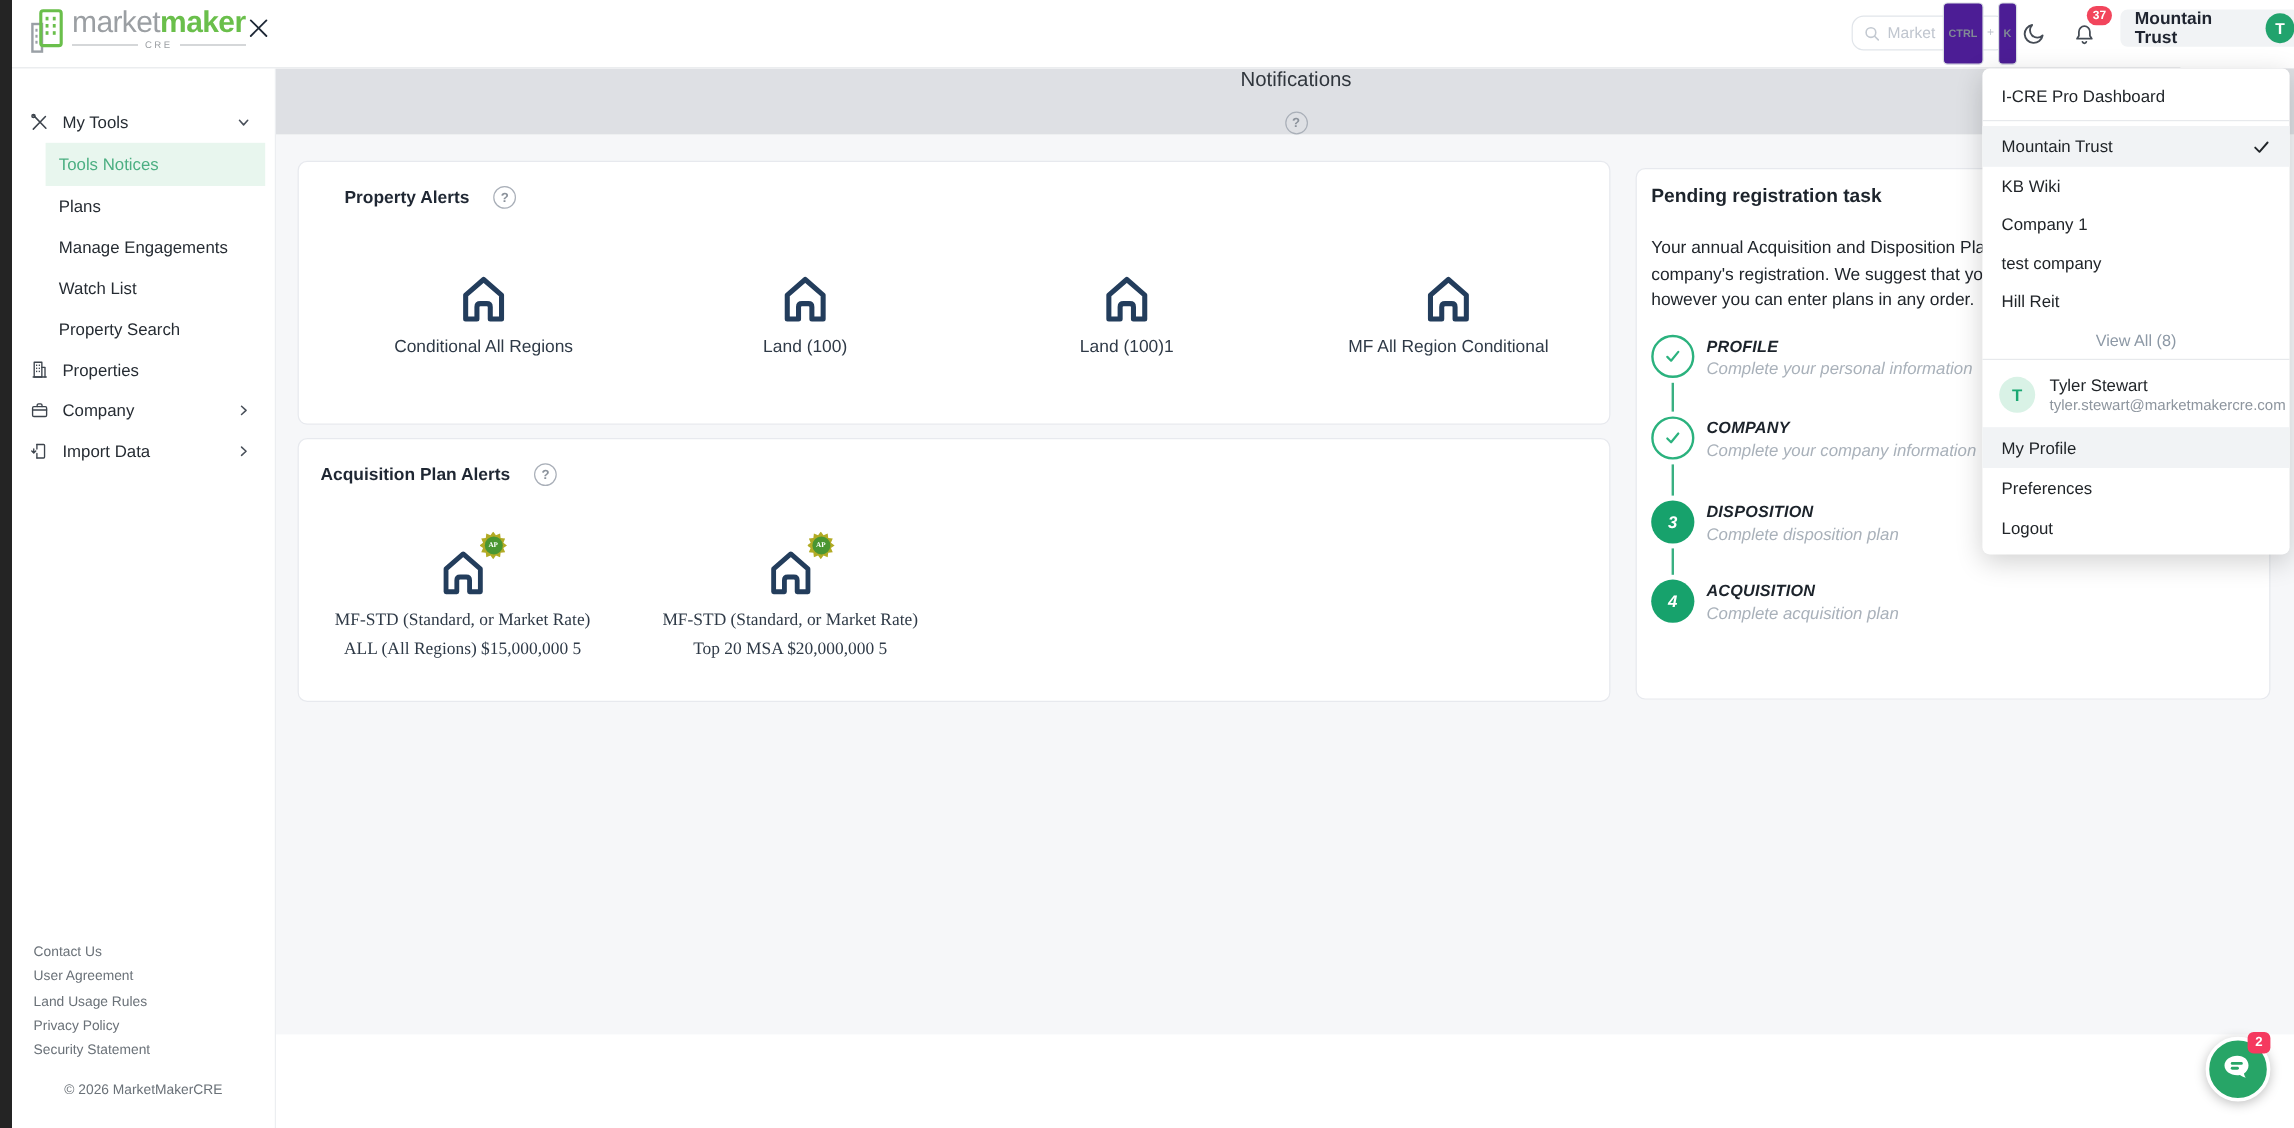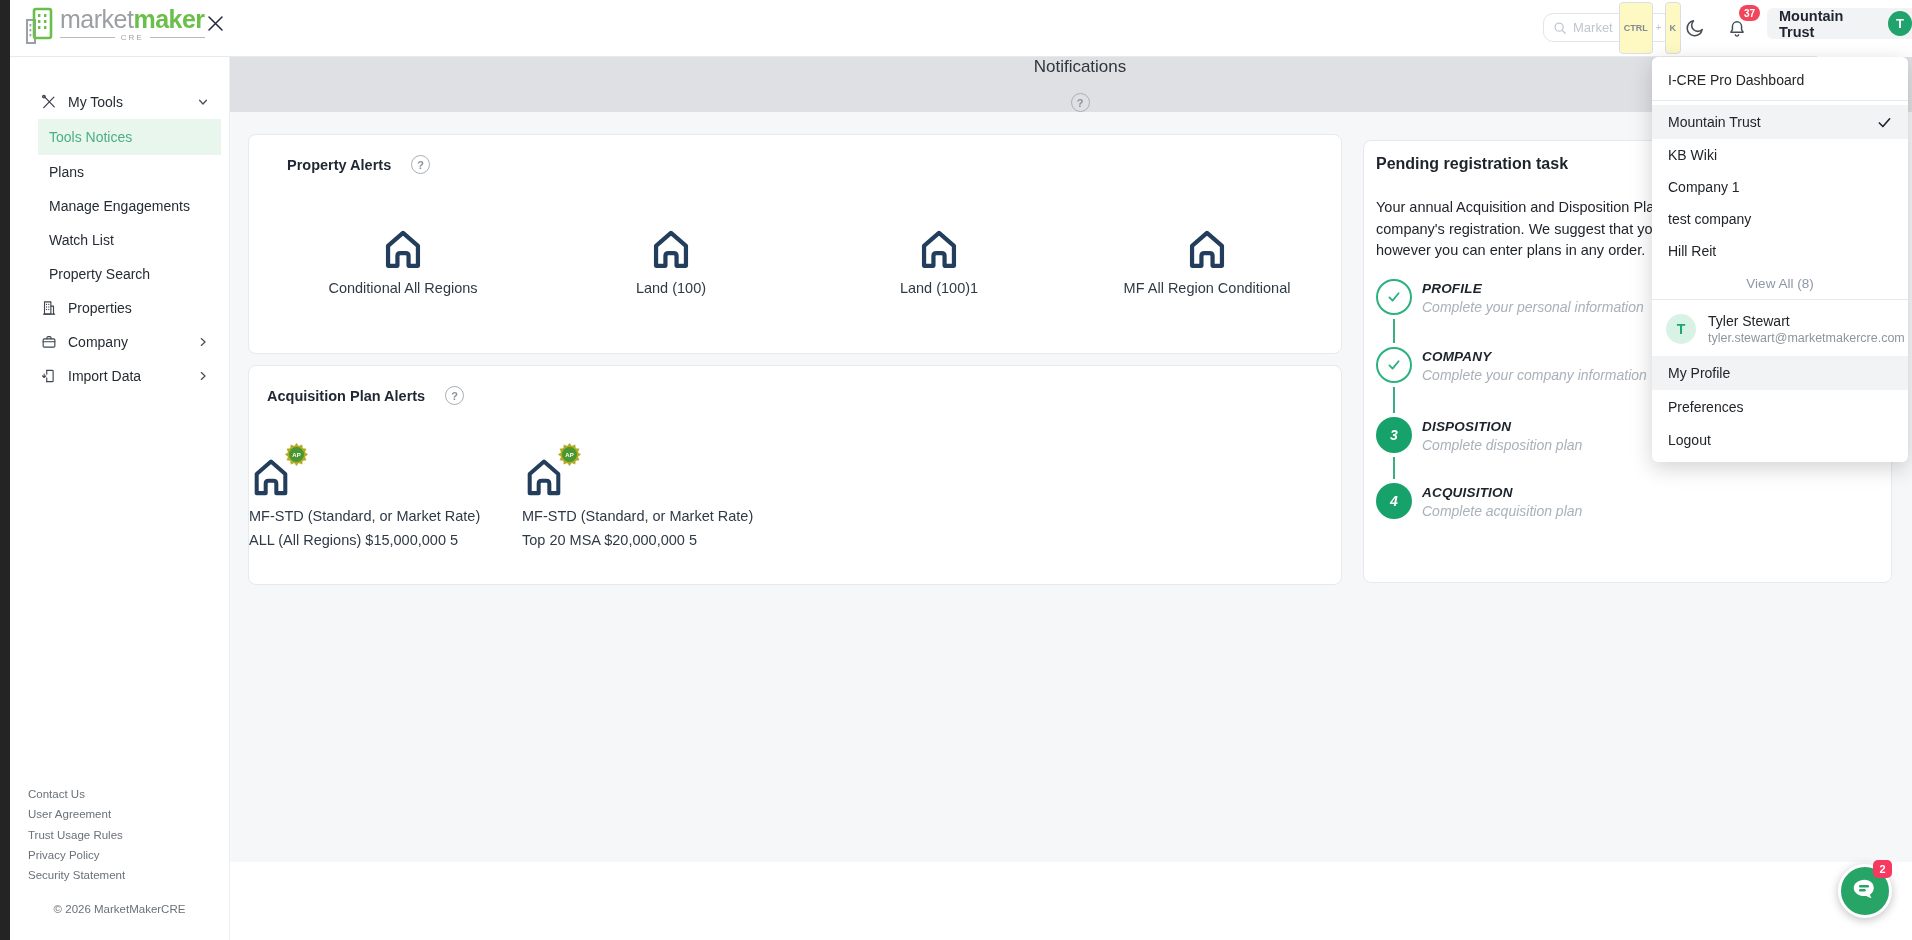--- a/index.html
+++ b/index.html
@@ -23,37 +23,37 @@
   .logo-line1 { font-size:25px; letter-spacing:-0.5px; line-height:26px; }
   .logo-market { color:#9b9fa3; font-weight:400; }
   .logo-maker { color:#6abf4b; font-weight:700; }
   .logo-sub { display:flex; align-items:center; gap:6px; margin-top:1px; }
   .logo-sub .rule { height:1px; background:#b9bdc1; flex:1; }
   .logo-cre { font-size:8px; letter-spacing:2px; color:#9b9fa3; }
   .close-x { position:absolute; left:194px; top:12px; width:22px; height:22px; display:flex; align-items:center; justify-content:center; cursor:pointer; }
 
   .searchbox { position:absolute; left:1533px; top:13px; width:130px; height:29px; border:1px solid #e1e5ea; border-radius:10px; background:#fff; display:flex; align-items:center; padding:0 7px 0 9px; gap:6px; }
   .search-ph { font-size:13px; color:#c0c6cf; flex:1; }
-  .kbd { border:1px solid #d9dee4; border-radius:4px; font-size:9px; font-weight:bold; color:#818a95; padding:20px 4px; line-height:10px; background:#fef9c3; }
+  .kbd { border:1px solid #d9dee4; border-radius:4px; font-size:9px; font-weight:bold; color:#818a95; padding:20px 4px; line-height:10px; background:#4c1d95; }
   .kbd-plus { font-size:10px; color:#c0c6cf; margin:0 -3px; }
 
   .icon-btn { position:absolute; top:17px; width:24px; height:24px; cursor:pointer; }
   .moon-btn { left:1674px; }
   .bell-btn { left:1716px; top:18px; }
   .bell-badge { position:absolute; left:1729px; top:5px; min-width:21px; height:16px; background:#f2455c; border-radius:9px; color:#fff; font-size:10px; font-weight:bold; display:flex; align-items:center; justify-content:center; padding:0 4px; z-index:21; }
 
   .account-pill { position:absolute; left:1757px; top:8px; width:149px; height:31px; background:#f1f3f5; border-radius:6px; display:flex; align-items:center; justify-content:flex-end; gap:10px; padding:0 4px 0 12px; cursor:pointer; }
   .account-name { font-size:14.5px; font-weight:bold; color:#1f2430; }
   .avatar-sm { width:25px; height:25px; border-radius:50%; background:#21a36d; color:#fff; font-size:13px; font-weight:bold; display:flex; align-items:center; justify-content:center; }
 
   
   .sidebar { position:absolute; left:10px; top:57px; width:220px; height:883px; background:#fff; border-right:1px solid #eceef1; z-index:5; }
   .nav { padding-top:28px; }
   .nav-row { height:34px; display:flex; align-items:center; position:relative; font-size:14px; color:#262c33; cursor:pointer; }
-  .nav-row.top { padding-left:30px; gap:10px; }
+  .nav-row.top { padding-left:14px; gap:10px; }
   .nav-row.sub { padding-left:39px; }
   .nav-row.sub.selected { background:#e8f6ee; color:#4caf82; margin:0 8px 0 28px; padding-left:11px; height:36px; }
   .nav-chevron { position:absolute; right:20px; top:50%; margin-top:-6px; }
   .nav-icon { width:18px; height:18px; flex:0 0 18px; }
 
   .side-links { position:absolute; left:18px; top:727px; font-size:11.5px; color:#6a7178; line-height:20.3px; }
   .side-links div { cursor:pointer; }
   .copyright { position:absolute; left:0; top:846px; width:100%; text-align:center; font-size:11.5px; color:#6a7178; }
 
   
@@ -67,21 +67,21 @@
   .card-acq  { left:248px; top:365px; width:1094px; height:220px; }
   .card-title-row { display:flex; align-items:center; gap:20px; padding:20px 18px 0 18px; }
   .card-title { font-size:14.5px; font-weight:bold; color:#1f2733; }
 
   .prop-row { display:flex; margin-top:52px; }
   .prop-cell { width:273px; text-align:center; cursor:pointer; }
   .prop-cell .house { display:inline-block; }
   .prop-label { font-size:14.5px; color:#2f3a47; margin-top:4px; }
 
   .acq-row { display:flex; margin-top:40px; }
-  .acq-cell { width:273px; cursor:pointer; }
+  .acq-cell { width:273px; text-align:center; cursor:pointer;font-family:Liberation Serif, serif; }
   .house-wrap { position:relative; display:inline-block; padding-top:10px; }
   .badge-star { position:absolute; top:-2px; right:-15px; width:23px; height:23px;
     clip-path: polygon(100% 50%,86.7% 59.8%,93.3% 75%,76.9% 76.9%,75% 93.3%,59.8% 86.7%,50% 100%,40.2% 86.7%,25% 93.3%,23.1% 76.9%,6.7% 75%,13.3% 59.8%,0% 50%,13.3% 40.2%,6.7% 25%,23.1% 23.1%,25% 6.7%,40.2% 13.3%,50% 0%,59.8% 13.3%,75% 6.7%,76.9% 23.1%,93.3% 25%,86.7% 40.2%);
     background:#b2ab25; display:flex; align-items:center; justify-content:center; }
   .badge-star-inner { width:15px; height:15px; border-radius:50%; background:#4a9631; color:#fff; font-size:6px; font-weight:bold; display:flex; align-items:center; justify-content:center; }
   .acq-line { font-size:14.5px; color:#2f3a47; line-height:20px; }
   .acq-line.l1 { margin-top:3px; }
   .acq-line.l2 { margin-top:4px; }
 
   
@@ -264,21 +264,21 @@
         <svg width="12" height="12" viewBox="0 0 14 14">
             <path d="M5 3 L9.4 7 L5 11" fill="none" stroke="#49505a" stroke-width="1.5" stroke-linecap="round" stroke-linejoin="round"></path>
           </svg>
       </span>
     </div>
   </div>
 
   <div class="side-links">
     <div>Contact Us</div>
     <div>User Agreement</div>
-    <div>Trust Usage Rules</div>
+    <div>Land Usage Rules</div>
     <div>Privacy Policy</div>
     <div>Security Statement</div>
   </div>
   <div class="copyright">© 2026 MarketMakerCRE</div>
 </div>
 
 <div class="content-bg"></div>
 
 <div class="titlebar">
   <span class="page-title">Notifications</span>

